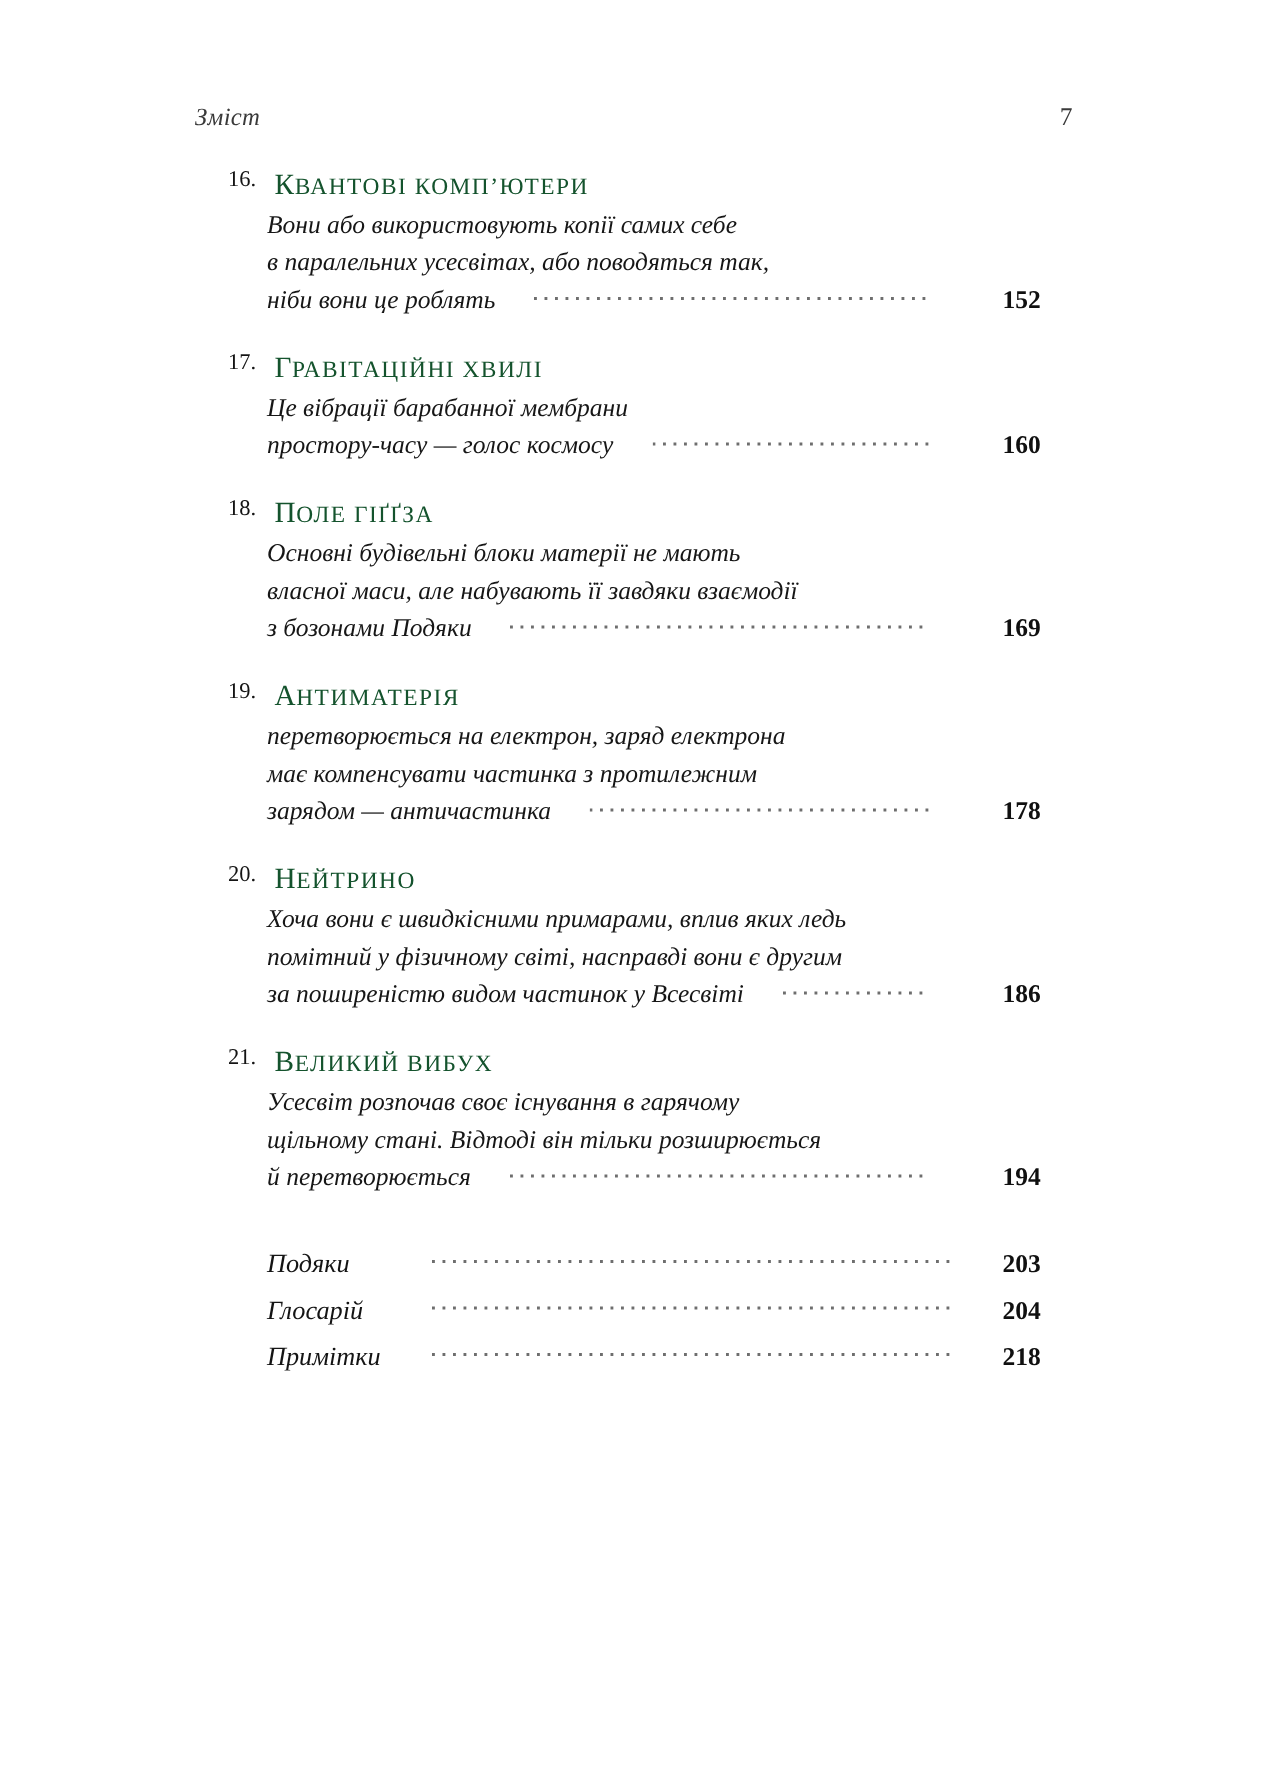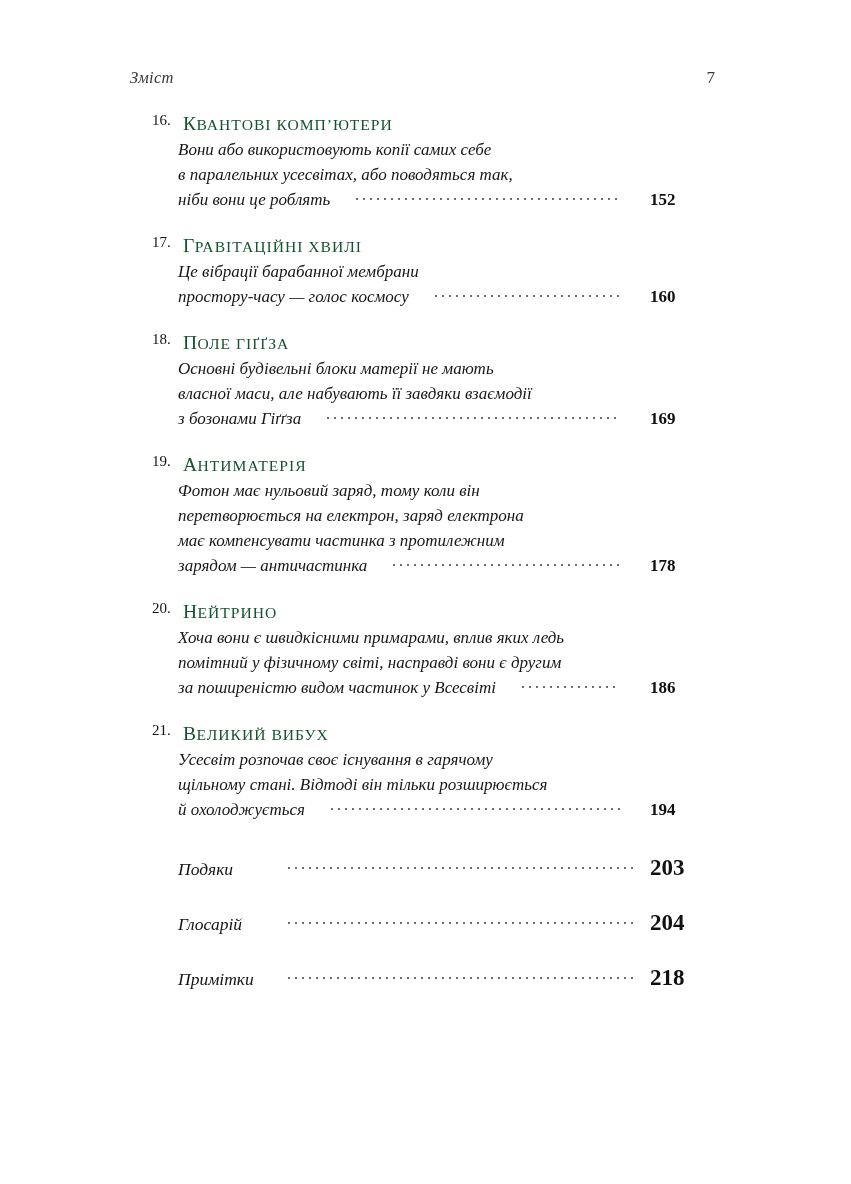--- a/index.html
+++ b/index.html
@@ -140,21 +140,21 @@
     right: 0;
     bottom: 5px;
     height: 2px;
     background-image: radial-gradient(circle at 1px 1px, #6e6e6e 1px, transparent 1.2px);
     background-size: 7px 2px;
     background-repeat: repeat-x;
   }
   .leader-pageno {
     flex: 0 0 auto;
     width: 62px;
-    text-align: left;
+    text-align: center;
     font-style: normal;
     font-weight: bold;
     font-size: 17px;
     color: #101010;
     padding-left: 14px;
   }
 
   
   .backmatter {
     margin-top: 30px;
@@ -163,34 +163,33 @@
     position: relative;
     margin-left: 26px;
     height: 31px;
     display: flex;
     align-items: baseline;
     font-style: italic;
     font-size: 17.5px;
     line-height: 31px;
     color: #141414;
     white-space: nowrap;
-    margin-top: 24px;
   }
   .bm-row .txt {
     flex: 0 0 auto;
     width: 110px;
   }
   .bm-row .leader-dots {
     height: 18px;
   }
   .bm-row .leader-dots::before {
     bottom: 6px;
   }
   .bm-row .leader-pageno {
-    font-size: 23px;
+    font-size: 17px;
   }
 </style>
 </head>
 <body>
 
 <div class="page">
 
   <div class="running-head">
     <span class="rh-title">Зміст</span>
     <span class="rh-pageno">7</span>
@@ -223,31 +222,30 @@
         </div>
       </div>
       <div class="entry">
         <div class="entry-head">
           <span class="entry-num">18.</span>
           <span class="entry-title"><span class="cap">П</span><span class="sc">ОЛЕ ГІҐҐЗА</span></span>
         </div>
         <div class="desc-line"><span class="txt">Основні будівельні блоки матерії не мають</span></div>
         <div class="desc-line"><span class="txt">власної маси, але набувають її завдяки взаємодії</span></div>
         <div class="leader-row">
-          <span class="txt">з бозонами Гіґґза</span>
+          <span class="txt">з бозонами Подяки</span>
           <span class="leader-dots"></span>
           <span class="leader-pageno">169</span>
         </div>
       </div>
       <div class="entry">
         <div class="entry-head">
           <span class="entry-num">19.</span>
           <span class="entry-title"><span class="cap">А</span><span class="sc">НТИМАТЕРІЯ</span></span>
         </div>
-        <div class="desc-line"><span class="txt">Фотон має нульовий заряд, тому коли він</span></div>
         <div class="desc-line"><span class="txt">перетворюється на електрон, заряд електрона</span></div>
         <div class="desc-line"><span class="txt">має компенсувати частинка з протилежним</span></div>
         <div class="leader-row">
           <span class="txt">зарядом — античастинка</span>
           <span class="leader-dots"></span>
           <span class="leader-pageno">178</span>
         </div>
       </div>
       <div class="entry">
         <div class="entry-head">
@@ -263,21 +261,21 @@
         </div>
       </div>
       <div class="entry">
         <div class="entry-head">
           <span class="entry-num">21.</span>
           <span class="entry-title"><span class="cap">В</span><span class="sc">ЕЛИКИЙ ВИБУХ</span></span>
         </div>
         <div class="desc-line"><span class="txt">Усесвіт розпочав своє існування в гарячому</span></div>
         <div class="desc-line"><span class="txt">щільному стані. Відтоді він тільки розширюється</span></div>
         <div class="leader-row">
-          <span class="txt">й охолоджується</span>
+          <span class="txt">й перетворюється</span>
           <span class="leader-dots"></span>
           <span class="leader-pageno">194</span>
         </div>
       </div>
       <div class="backmatter">
         <div class="bm-row">
           <span class="txt">Подяки</span>
           <span class="leader-dots"></span>
           <span class="leader-pageno">203</span>
         </div>

